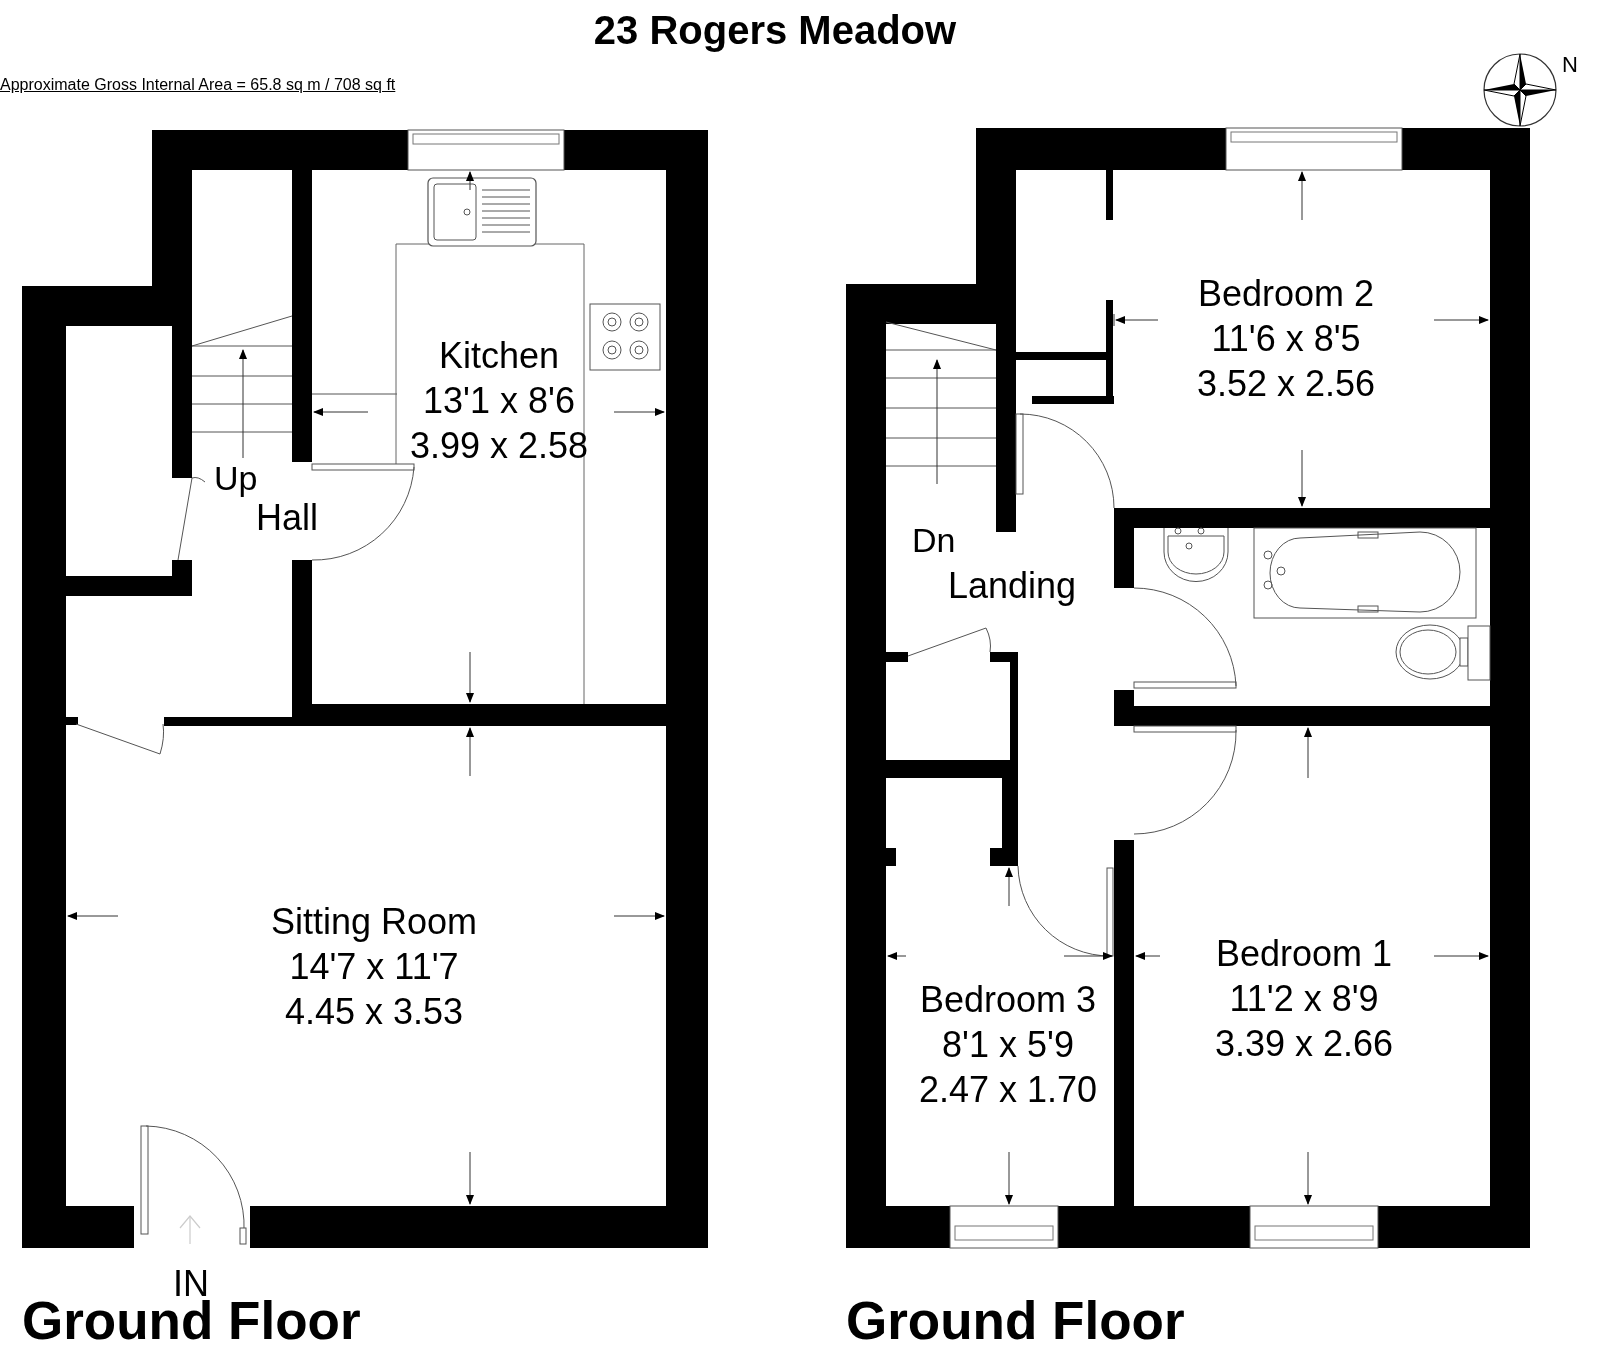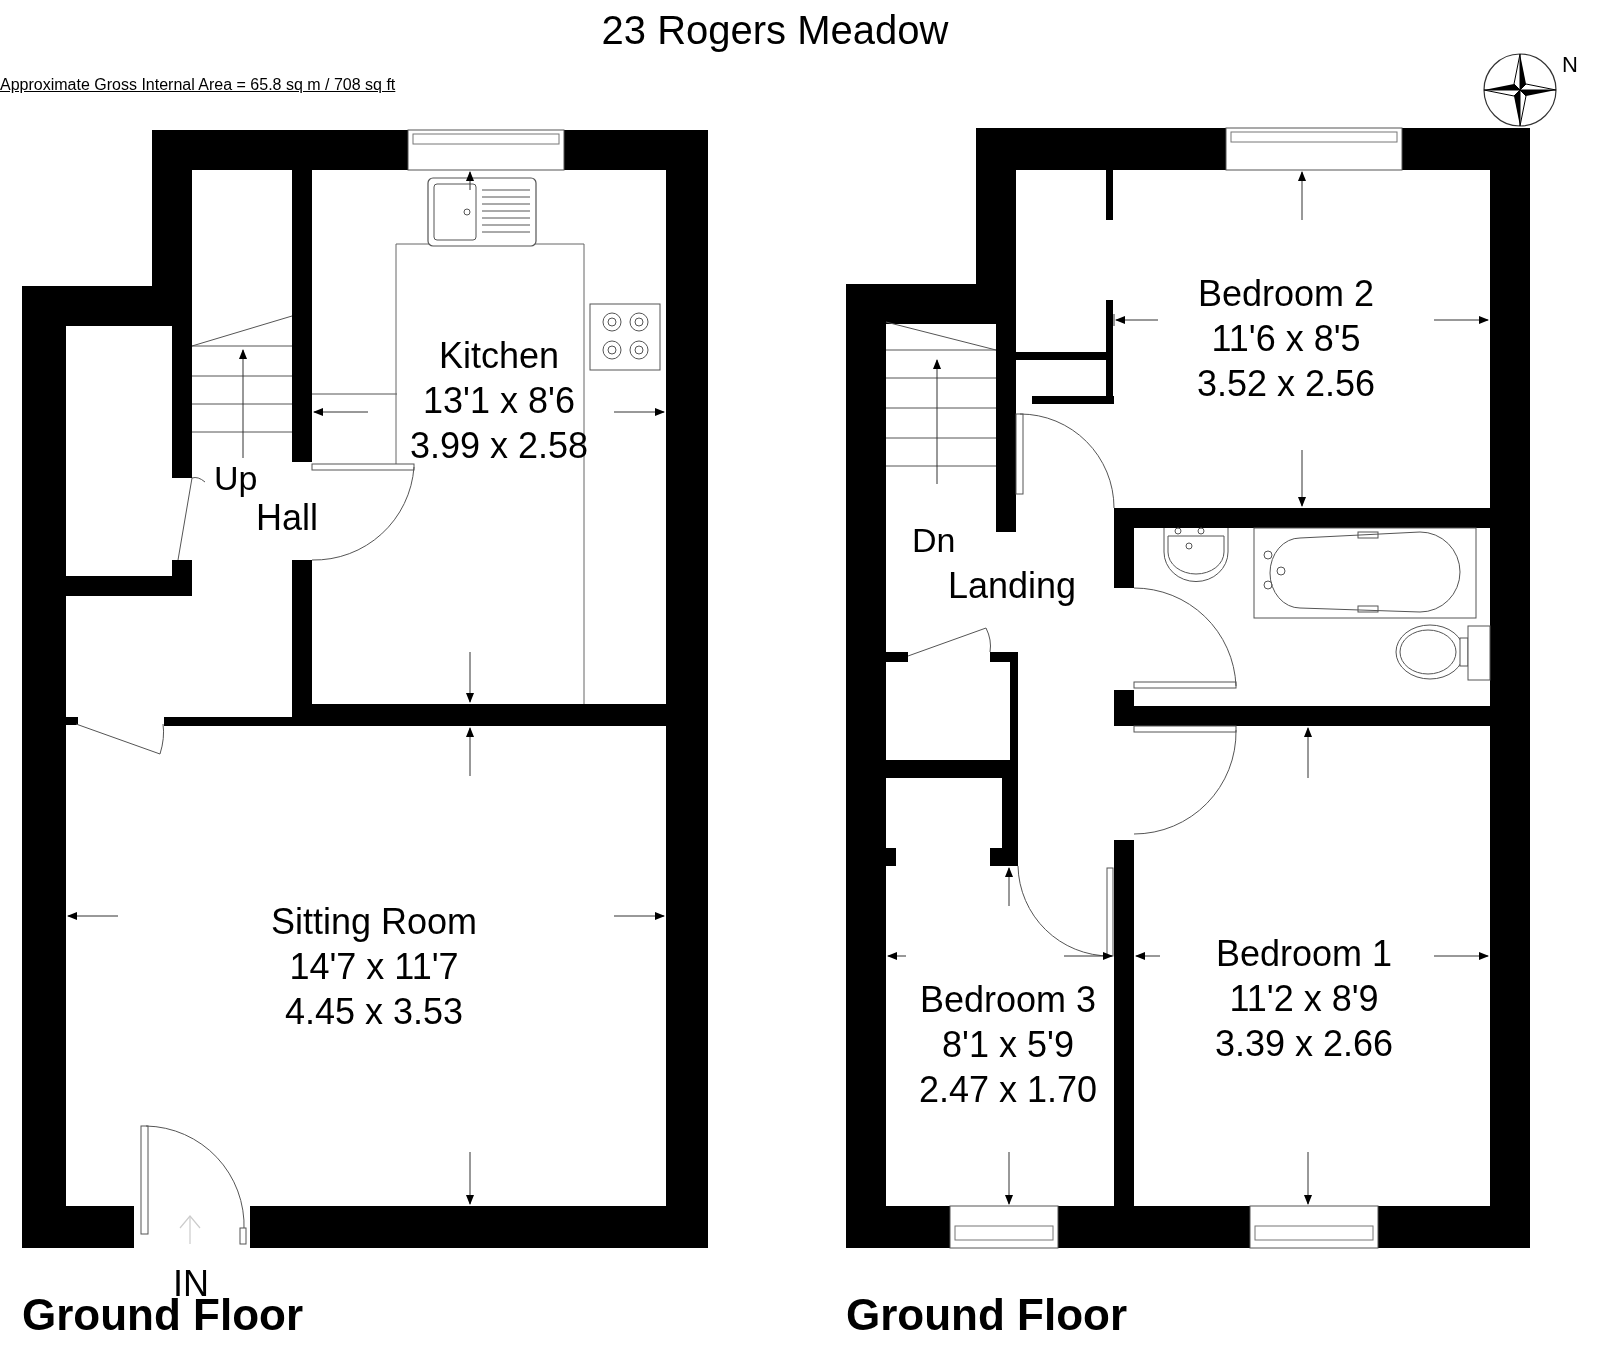--- a/index.html
+++ b/index.html
@@ -1,19 +1,19 @@
 <!DOCTYPE html>
 <html><head>
 <meta charset="utf-8">
 <style>
   html, body { margin: 0; padding: 0; background: #ffffff; }
   body { width: 1600px; height: 1370px; position: relative; overflow: hidden; font-family: "Liberation Sans", sans-serif; color: #000; }
-  .title { position: absolute; left: 0; width: 1550px; top: 8px; text-align: center; font-weight: normal; font-size: 40px; }
+  .title { position: absolute; left: 0; width: 1550px; top: 8px; text-align: center; font-weight: bold; font-size: 40px; }
   .subtitle { position: absolute; left: 0; width: 1550px; top: 76px; text-align: left; font-size: 16px; text-decoration: underline; }
-  .floor-label { position: absolute; font-weight: bold; font-size: 44px; top: 1290px; }
+  .floor-label { position: absolute; font-weight: bold; font-size: 53px; top: 1290px; }
   svg.plan { position: absolute; left: 0; top: 0; }
   .room-label { font-family: "Liberation Sans", sans-serif; font-size: 36px; text-anchor: middle; fill: #000; }
   .small-label { font-family: "Liberation Sans", sans-serif; font-size: 34px; fill: #000; }
   .compass { position: absolute; left: 1482px; top: 52px; }
   .north-label { position: absolute; left: 1562px; top: 52px; font-size: 22px; }
 </style>
 </head>
 <body>
 
 <div class="title">23 Rogers Meadow</div>

